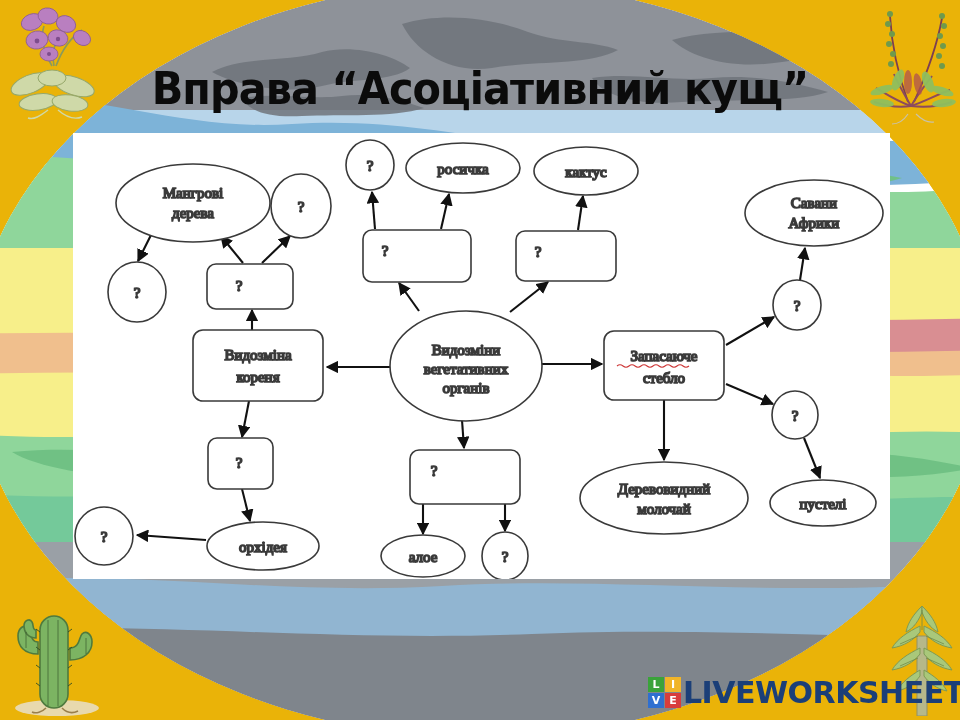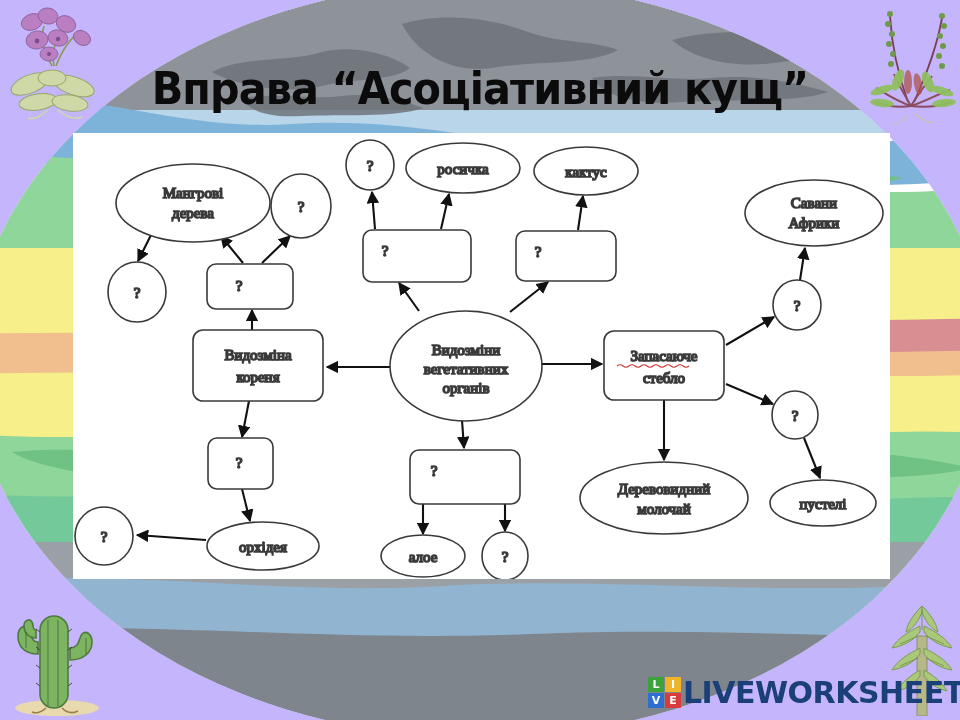--- a/index.html
+++ b/index.html
@@ -2,21 +2,21 @@
 <html><head>
 <meta charset="utf-8">
 <style>
   html,body{margin:0;padding:0;}
   body{
     width:960px;height:720px;overflow:hidden;
     background:#ffffff;
     font-family:"Liberation Serif", serif;
     position:relative;
   }
-  #stage{position:absolute;left:0;top:0;width:960px;height:720px;overflow:hidden;background:#c4b5fd;}
+  #stage{position:absolute;left:0;top:0;width:960px;height:720px;overflow:hidden;background:#eab308;}
 
   
   .globe{
     position:absolute;
     left:-28px; top:-18px;
     width:1016px; height:756px;
     border-radius:50%;
     overflow:hidden;
   }
 

